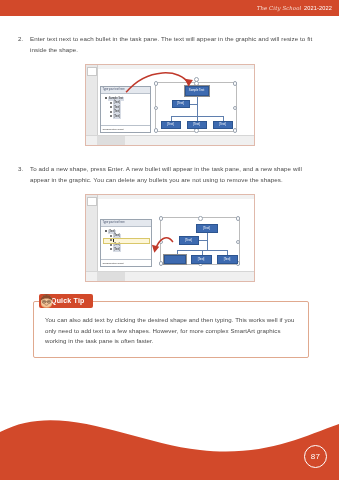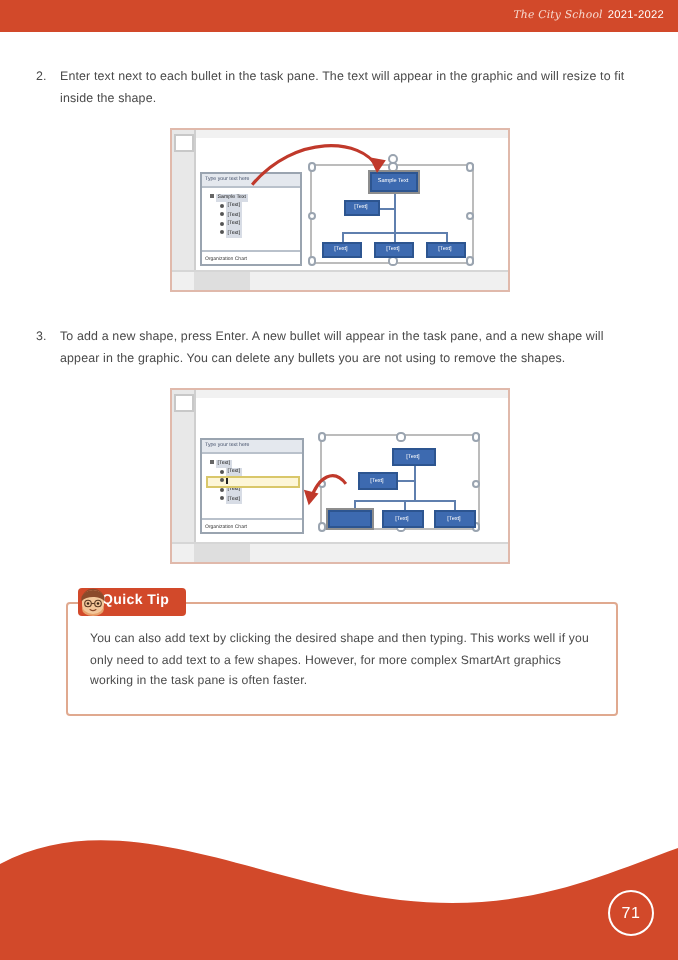--- a/index.html
+++ b/index.html
@@ -476,14 +476,14 @@
       </svg>
     </div>
   </div>
 
 </div>
 
 <div class="footer">
   <svg width="339" height="78" viewBox="0 0 339 78">
     <path d="M0 30 C 60 -2, 130 40, 200 48 C 262 55, 300 36, 339 22 L339 78 L0 78 Z" fill="#D2492A"></path>
   </svg>
-  <div class="page-badge">71</div>
+  <div class="page-badge">87</div>
 </div>
 
 </body></html>

